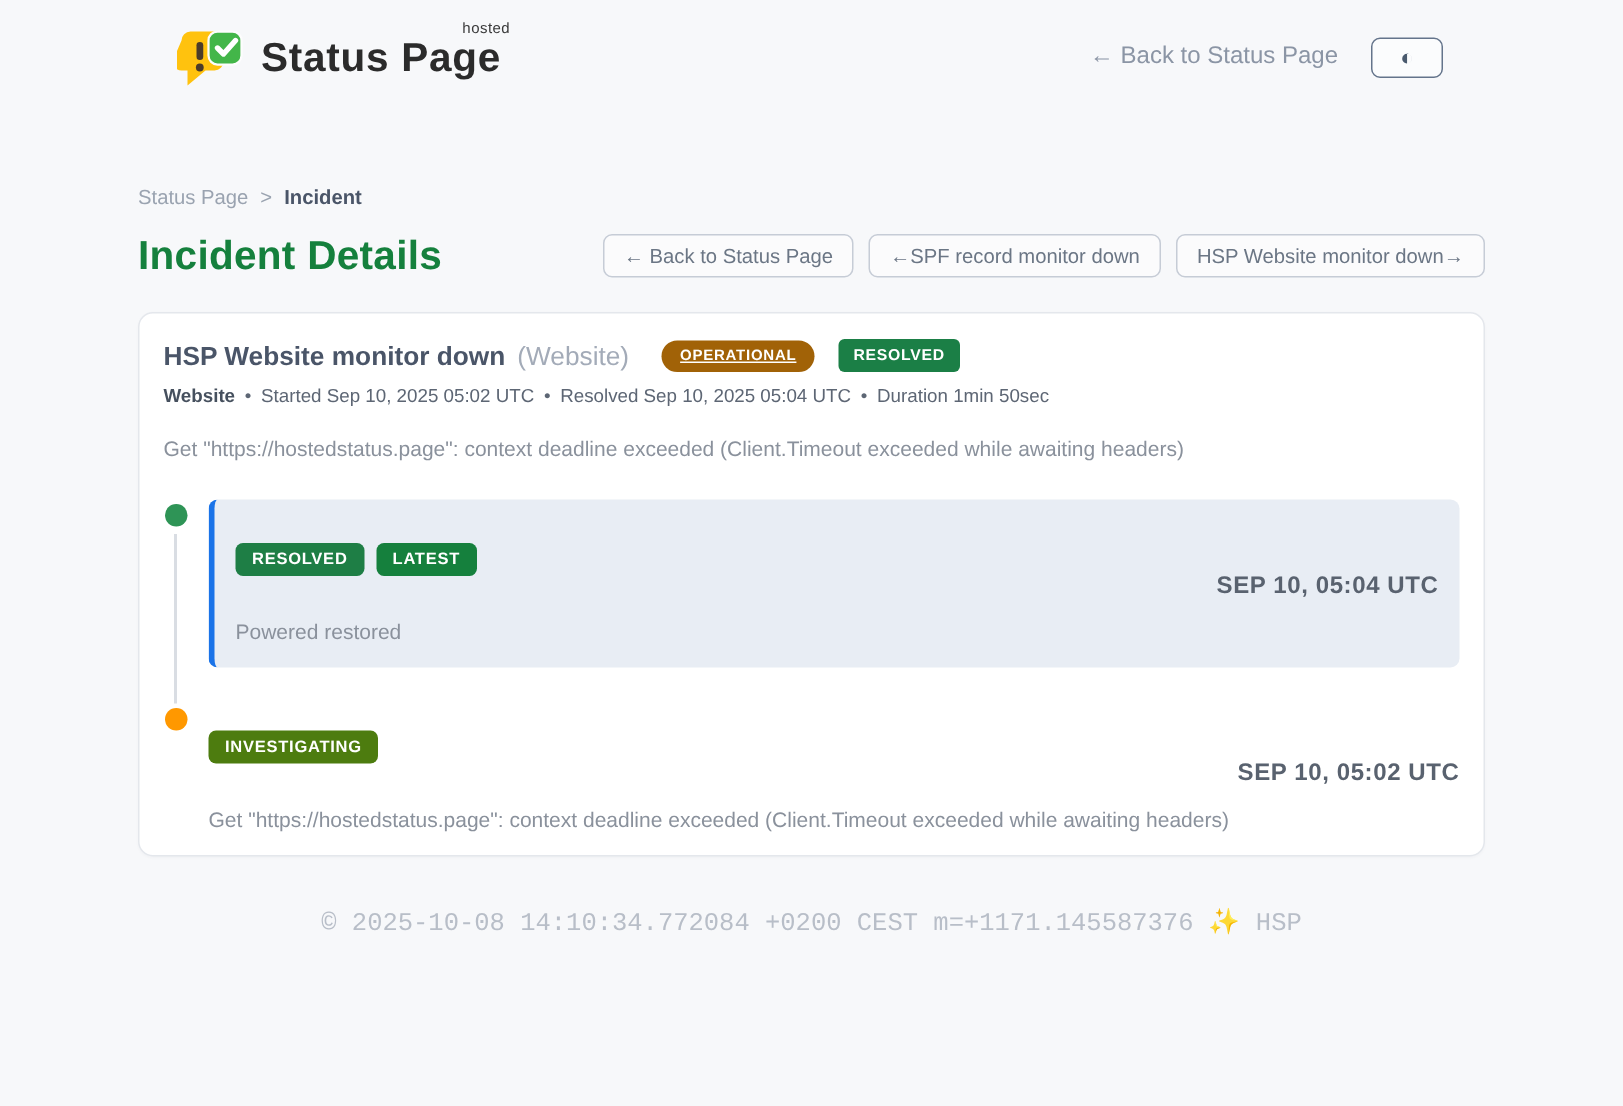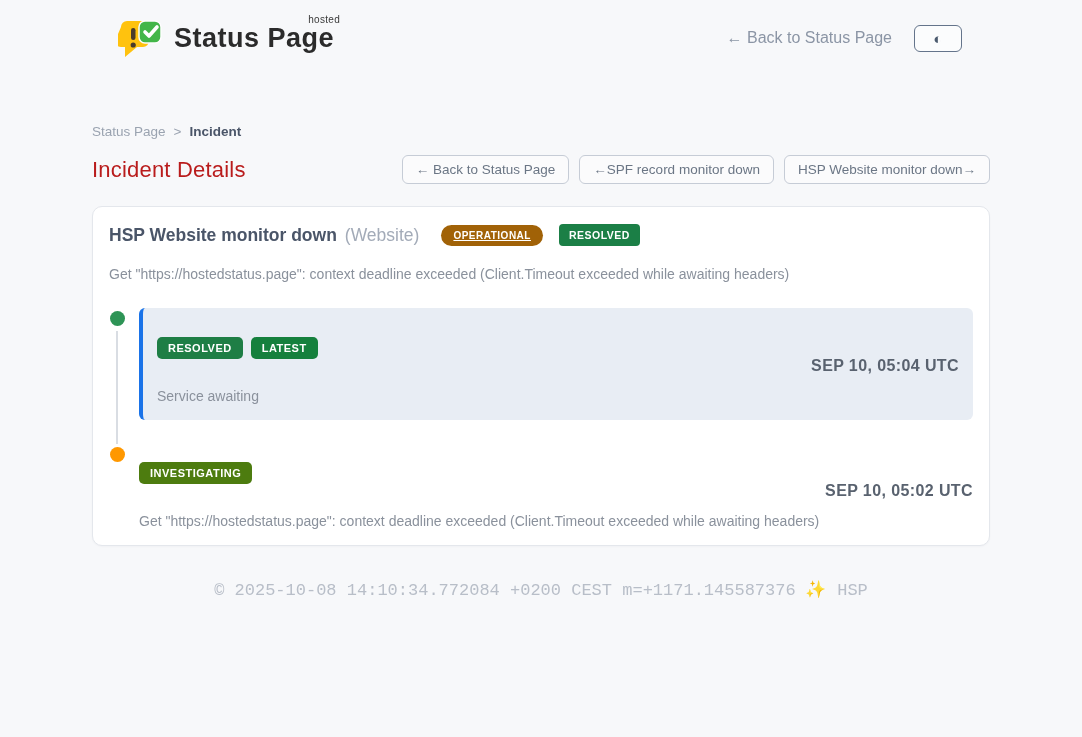--- a/index.html
+++ b/index.html
@@ -26,21 +26,21 @@
     background:#fbfcfd; display:flex; align-items:center; justify-content:center;
     cursor:pointer; color:#4a5a6e; font-size:15px; line-height:1;
   }
 
   
   main { width:898px; margin:0 auto; }
   .breadcrumb { margin-top:62px; font-size:13.5px; color:#9aa3b0; display:flex; gap:8px; align-items:center; }
   .breadcrumb .crumb-current { color:#4a5568; font-weight:bold; }
 
   .title-row { margin-top:16px; display:flex; justify-content:space-between; align-items:center; }
-  .page-title { font-size:22px; font-weight:normal; color:#b91c1c; letter-spacing:0.2px; }
+  .page-title { font-size:27px; font-weight:bold; color:#15803d; letter-spacing:0.2px; }
   .nav-buttons { display:flex; gap:10px; }
   .nav-btn {
     border:1px solid #c6ccd6; border-radius:6px; background:#fbfbfc;
     color:#6b7685; font-size:13.5px; padding:6px 13px; cursor:pointer;
     font-family:"Liberation Sans", sans-serif; white-space:nowrap;
   }
 
   
   .incident-card {
     margin-top:22px; background:#ffffff; border:1px solid #e4e7ec;
@@ -131,37 +131,46 @@
   </div>
 
   <section class="incident-card">
     <div class="card-title-row">
       <span class="incident-title">HSP Website monitor down</span>
       <span class="incident-scope">(Website)</span>
       <span class="badge badge-operational">OPERATIONAL</span>
       <span class="badge badge-resolved-hdr">RESOLVED</span>
     </div>
 
+    <div class="meta-line">
+      <span class="meta-service">Website</span>
+      <span class="meta-sep">•</span>
+      <span>Started Sep 10, 2025 05:02 UTC</span>
+      <span class="meta-sep">•</span>
+      <span>Resolved Sep 10, 2025 05:04 UTC</span>
+      <span class="meta-sep">•</span>
+      <span>Duration 1min 50sec</span>
+    </div>
 
     <p class="incident-desc">Get "https://hostedstatus.page": context deadline exceeded (Client.Timeout exceeded while awaiting headers)</p>
 
     <div class="timeline">
 
       <div class="tl-row">
         <div class="tl-rail">
           <span class="tl-dot dot-green"></span>
           <span class="tl-connector"></span>
         </div>
         <div class="tl-content tl-card-highlight">
           <div class="tl-head">
             <span class="badge tl-badge tl-badge-green">RESOLVED</span>
             <span class="badge tl-badge tl-badge-blue">LATEST</span>
             <span class="tl-time">SEP 10, 05:04 UTC</span>
           </div>
-          <div class="tl-msg">Service awaiting</div>
+          <div class="tl-msg">Powered restored</div>
         </div>
       </div>
 
       <div class="tl-row">
         <div class="tl-rail">
           <span class="tl-dot dot-orange"></span>
         </div>
         <div class="tl-content tl-plain">
           <div class="tl-head">
             <span class="badge tl-badge tl-badge-orange">INVESTIGATING</span>

